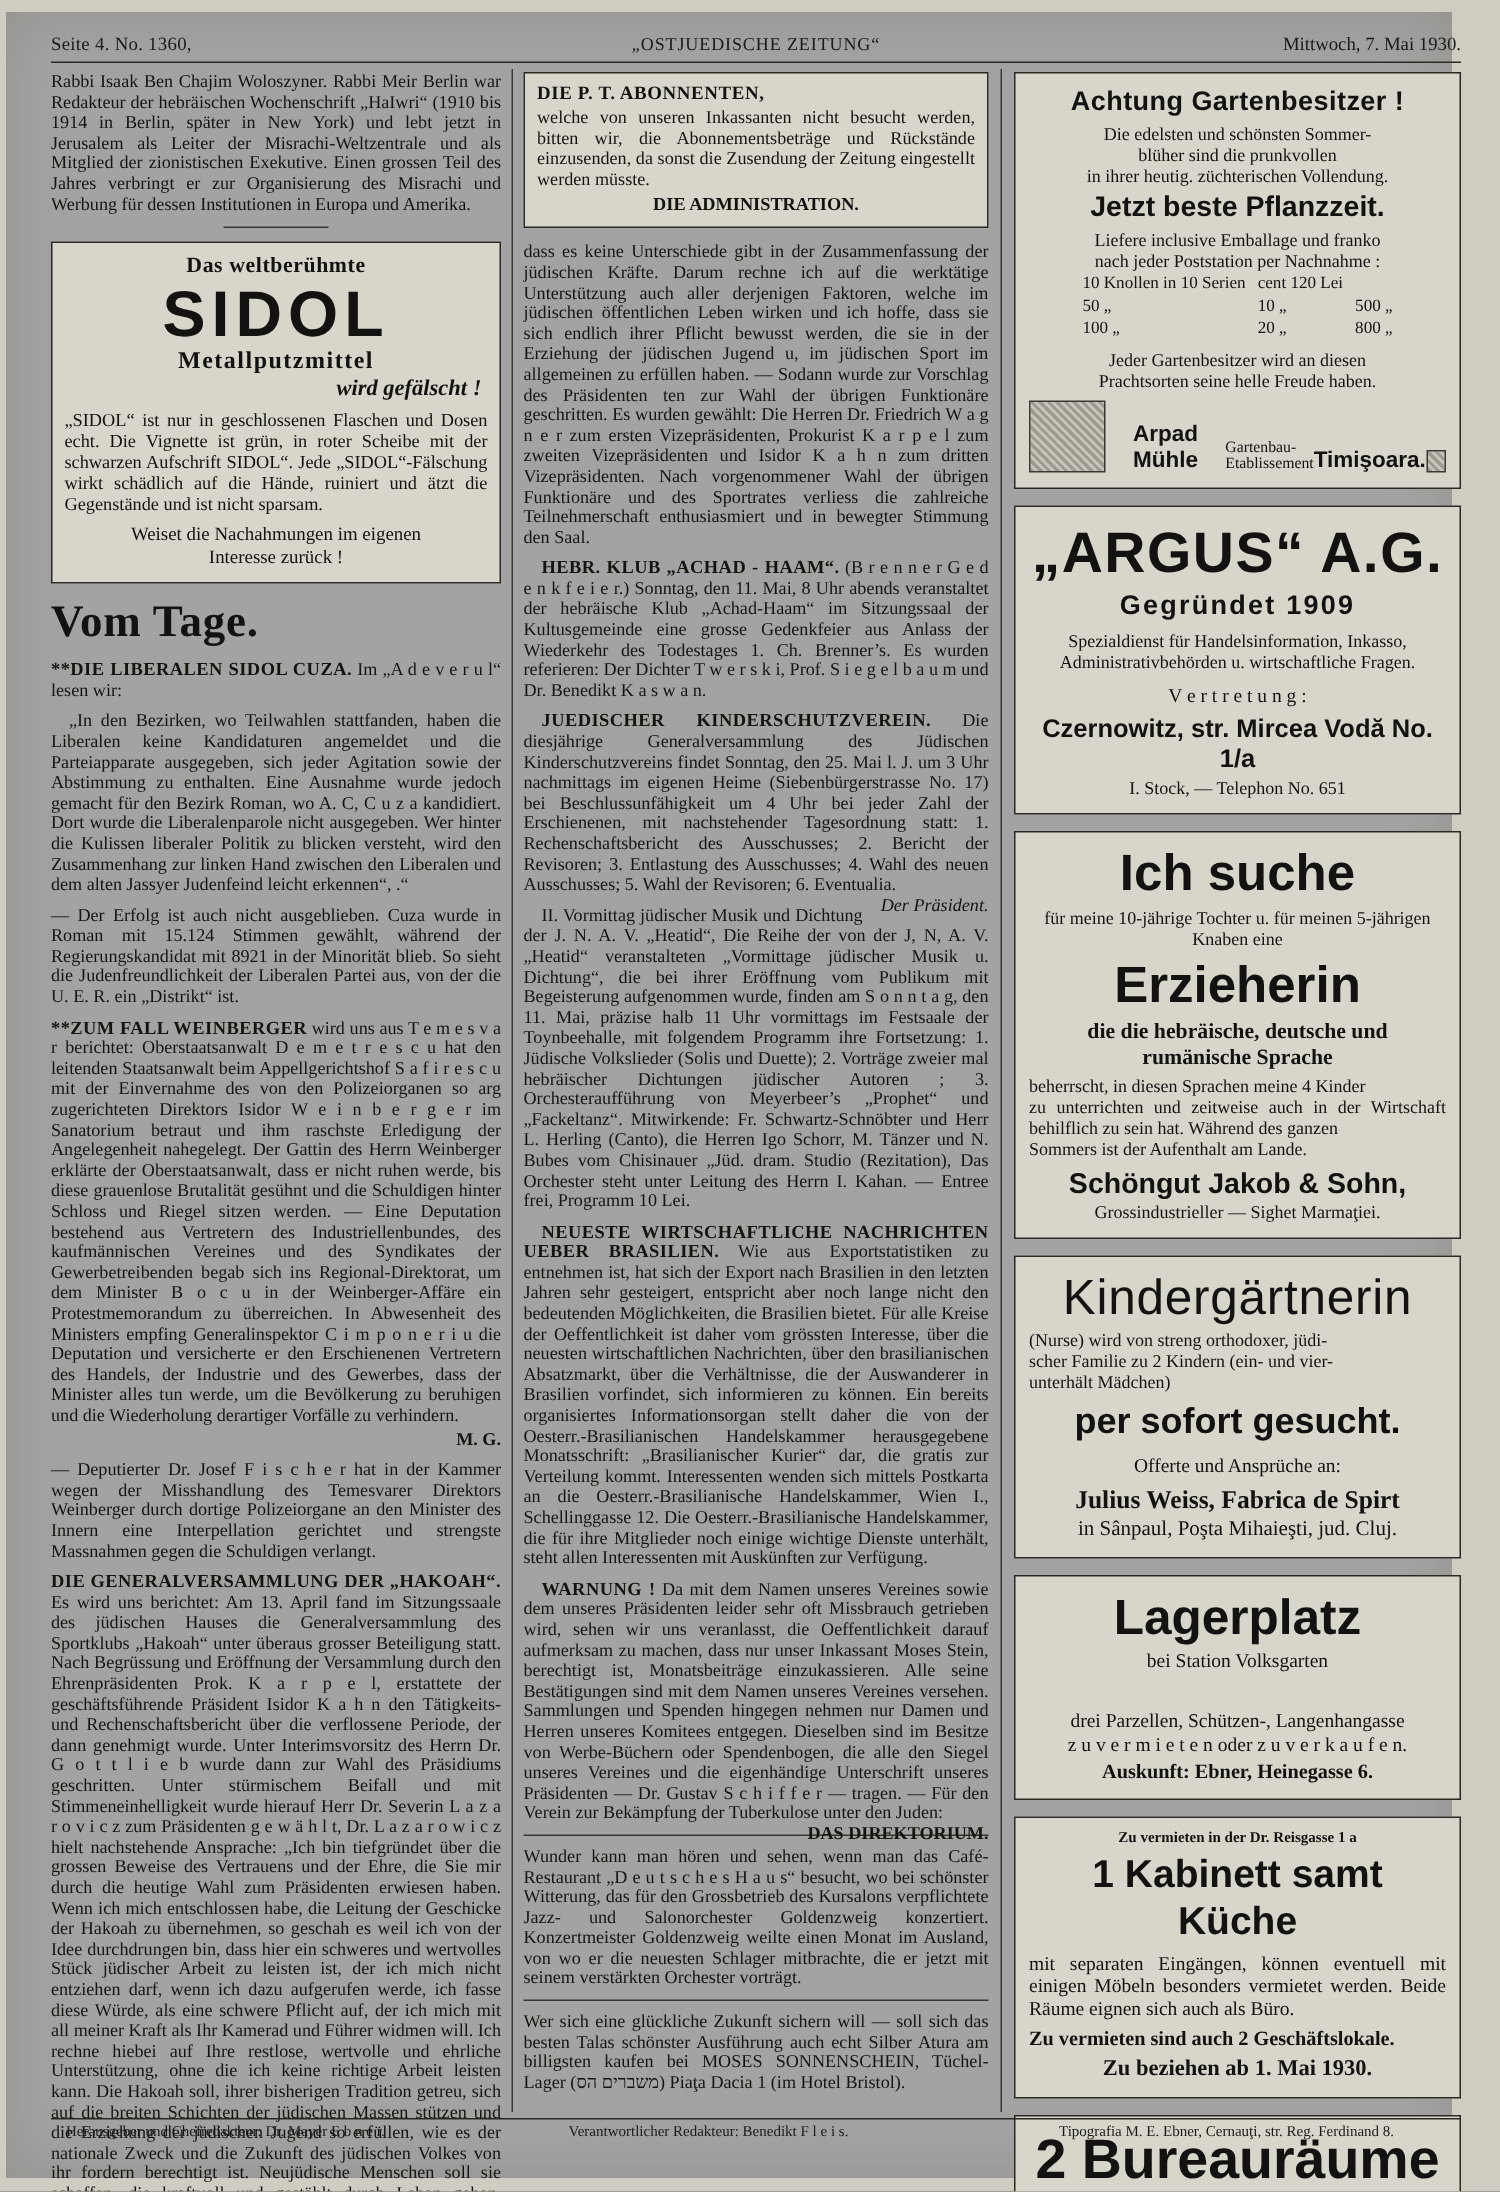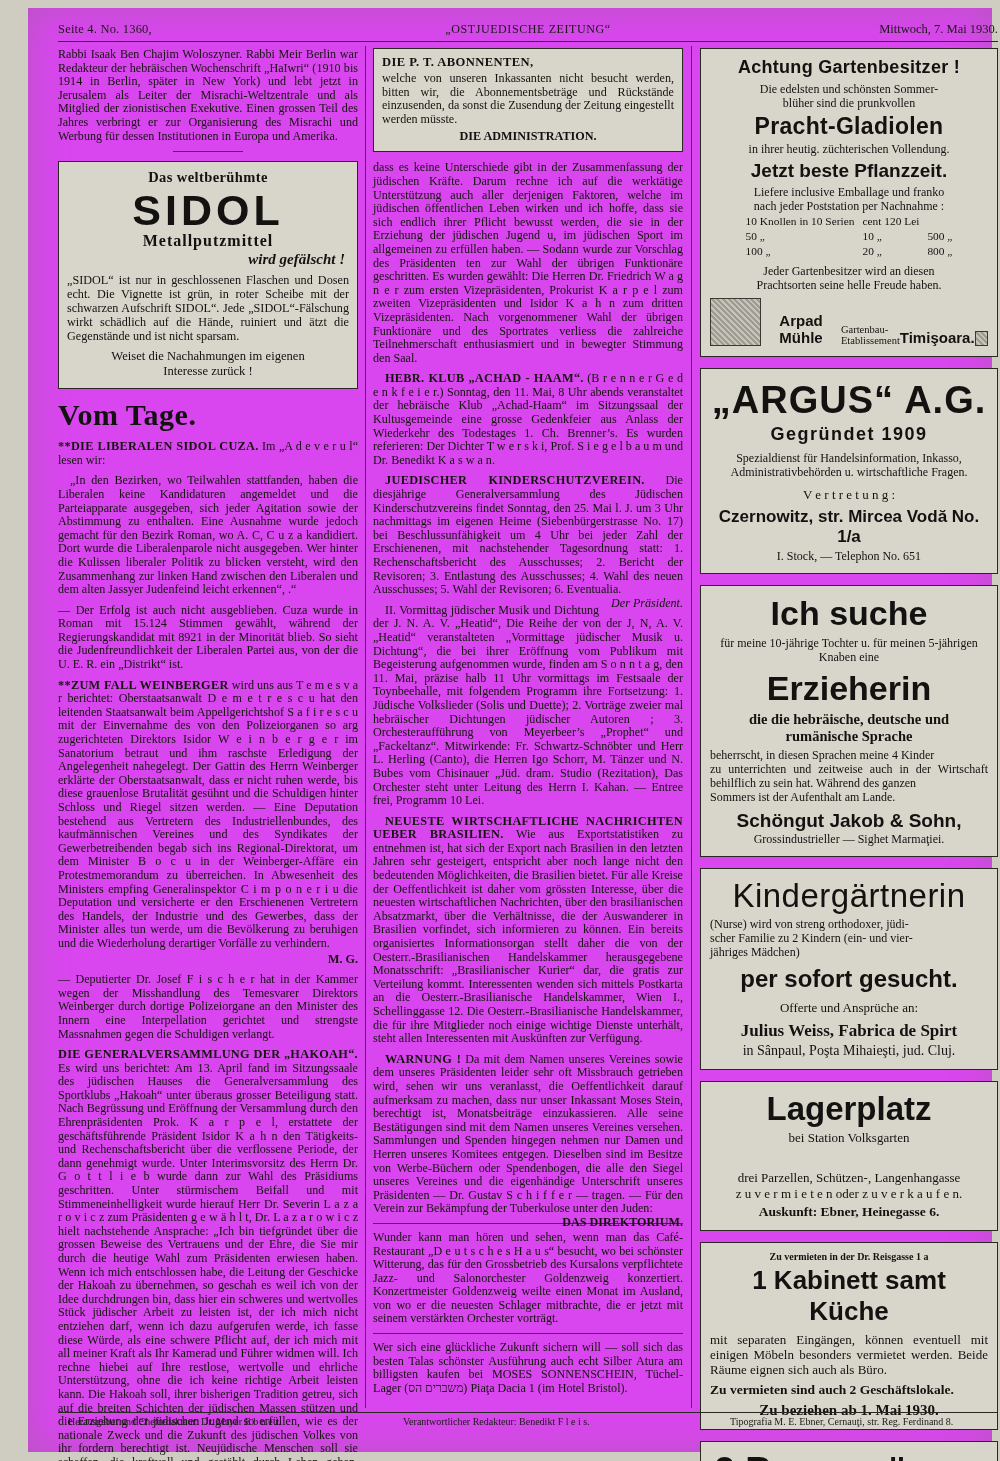--- a/index.html
+++ b/index.html
@@ -13,25 +13,25 @@
   .page {
     position: relative;
     width: 1000px;
     height: 1461px;
     background: #cfccc2;
     overflow: hidden;
     box-sizing: border-box;
   }
   .paper {
     position: absolute;
-    left: 28px;
+    left: 4px;
     top: 8px;
     width: 964px;
     height: 1444px;
-    background: #d946ef;
+    background: #a3a3a3;
     box-shadow: inset 0 0 40px rgba(120,115,100,0.35);
   }
   
   .masthead {
     position: absolute;
     left: 30px;
     top: 14px;
     width: 940px;
     height: 20px;
     font-size: 12.5px;
@@ -394,21 +394,20 @@
       <div class="hr-full"></div>
       <p class="body noind">Wer sich eine glückliche Zukunft sichern will — soll sich das besten Talas schönster Ausführung auch echt Silber Atura am billigsten kaufen bei MOSES SONNENSCHEIN, Tüchel- Lager (משברים הס) Piaţa Dacia 1 (im Hotel Bristol).</p>
     </div>
 
     <div class="col col3">
 
       <div class="ad3">
         <div class="title-b">Achtung Gartenbesitzer !</div>
         <div class="line">Die edelsten und schönsten Sommer-</div>
         <div class="line">blüher sind die prunkvollen</div>
-        <div class="gladiolen">Pracht-Gladiolen</div>
         <div class="line">in ihrer heutig. züchterischen Vollendung.</div>
         <div class="pflanzzeit">Jetzt beste Pflanzzeit.</div>
         <div class="line">Liefere inclusive Emballage und franko</div>
         <div class="line">nach jeder Poststation per Nachnahme :</div>
         <table class="price-table">
           <tbody>
               <tr>
             <td>10 Knollen in 10 Serien</td>
             <td>cent 120 Lei</td>
           </tr>
@@ -458,21 +457,21 @@
         <div class="jt">zu unterrichten und zeitweise auch in der Wirtschaft behilflich zu sein hat. Während des ganzen</div>
         <div class="jt">Sommers ist der Aufenthalt am Lande.</div>
         <div style="font-family:'Liberation Sans',serif;font-weight:bold;font-size:19px;margin-top:6px">Schöngut Jakob &amp; Sohn,</div>
         <div class="line">Grossindustrieller — Sighet Marmaţiei.</div>
       </div>
 
       <div class="ad3">
         <div class="kindergartnerin">Kindergärtnerin</div>
         <div class="lt">(Nurse) wird von streng orthodoxer, jüdi-</div>
         <div class="lt">scher Familie zu 2 Kindern (ein- und vier-</div>
-        <div class="lt">jähriges Mädchen)</div>
+        <div class="lt">unterhält Mädchen)</div>
         <div class="persofort">per sofort gesucht.</div>
         <div class="line" style="font-size:13px">Offerte und Ansprüche an:</div>
         <div style="font-family:'Liberation Serif',serif;font-weight:bold;font-size:17px;margin-top:6px">Julius Weiss, Fabrica de Spirt</div>
         <div style="font-size:14px;margin-top:2px">in Sânpaul, Poşta Mihaieşti, jud. Cluj.</div>
       </div>
 
       <div class="ad3">
         <div class="lagerplatz">Lagerplatz</div>
         <div style="font-size:13px;margin-bottom:24px">bei Station Volksgarten</div>
         <div style="font-size:13px">drei Parzellen, Schützen-, Langenhangasse</div>

